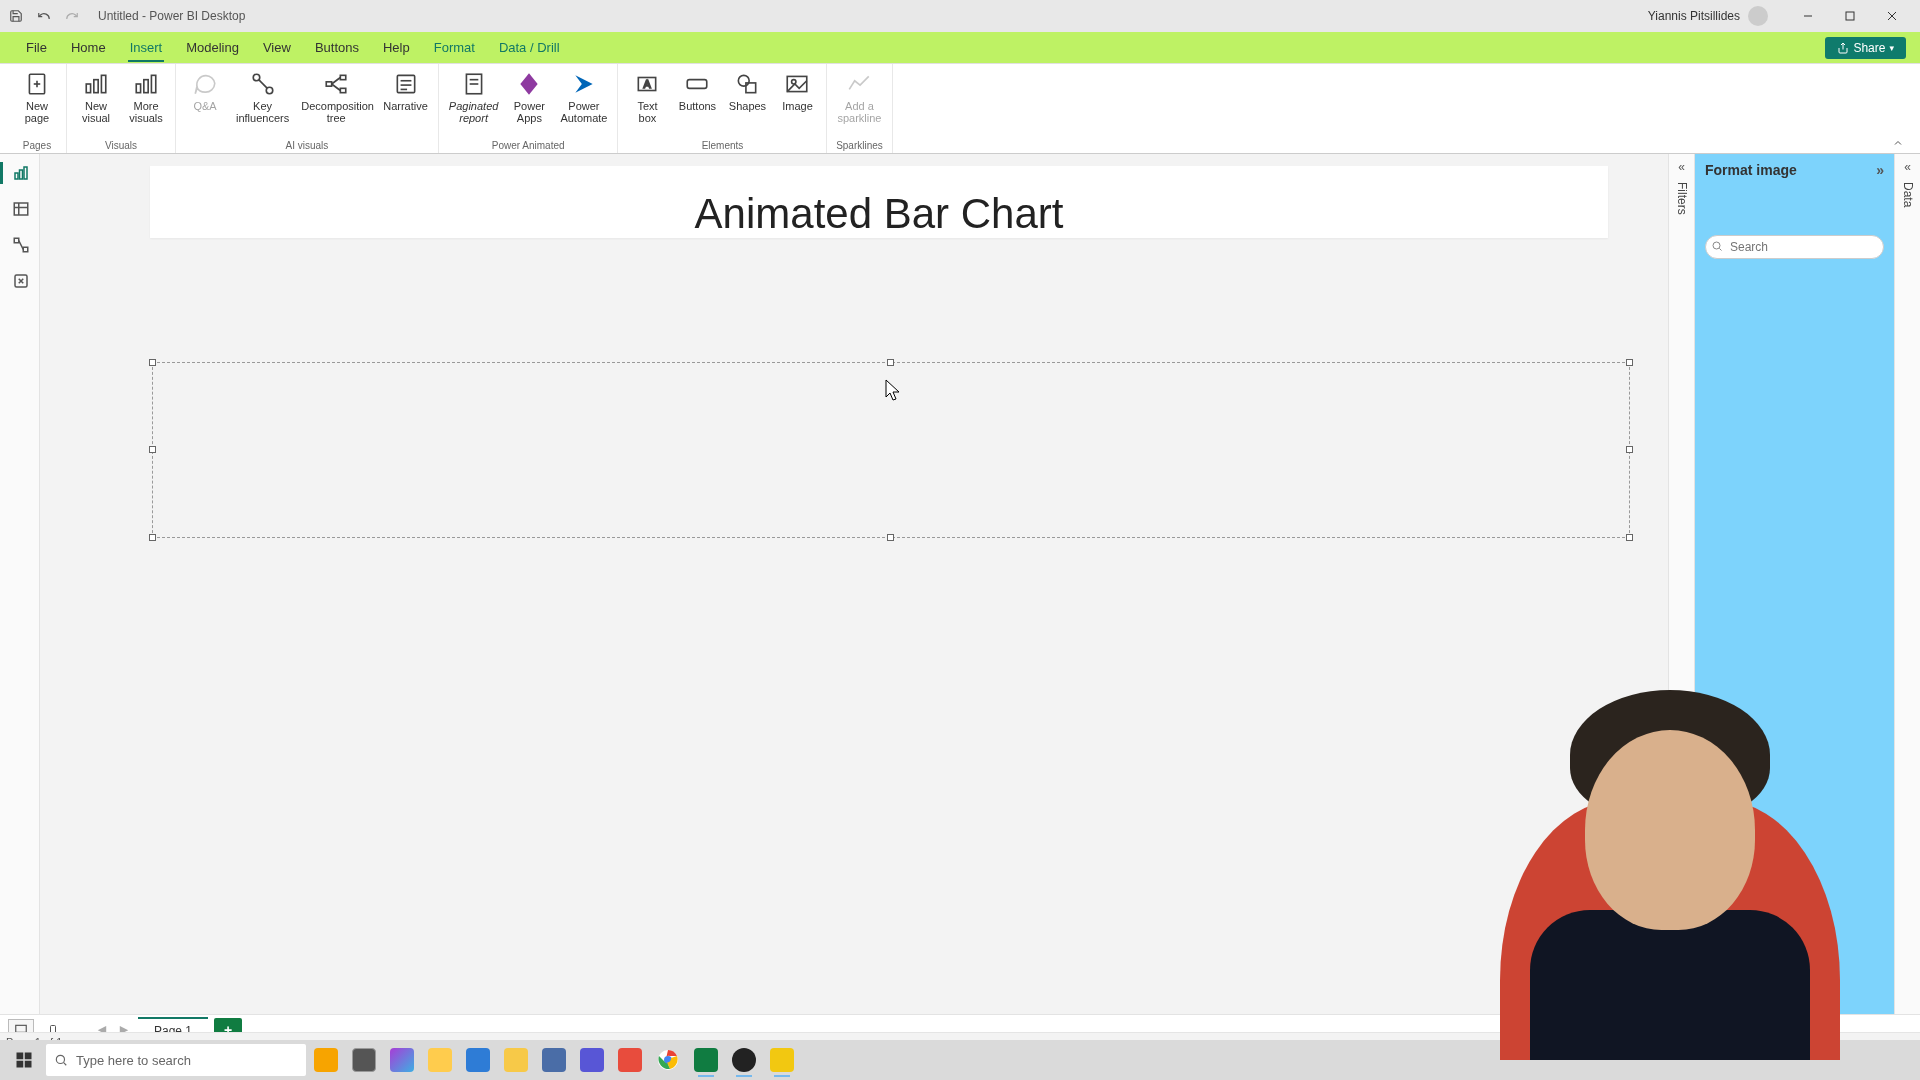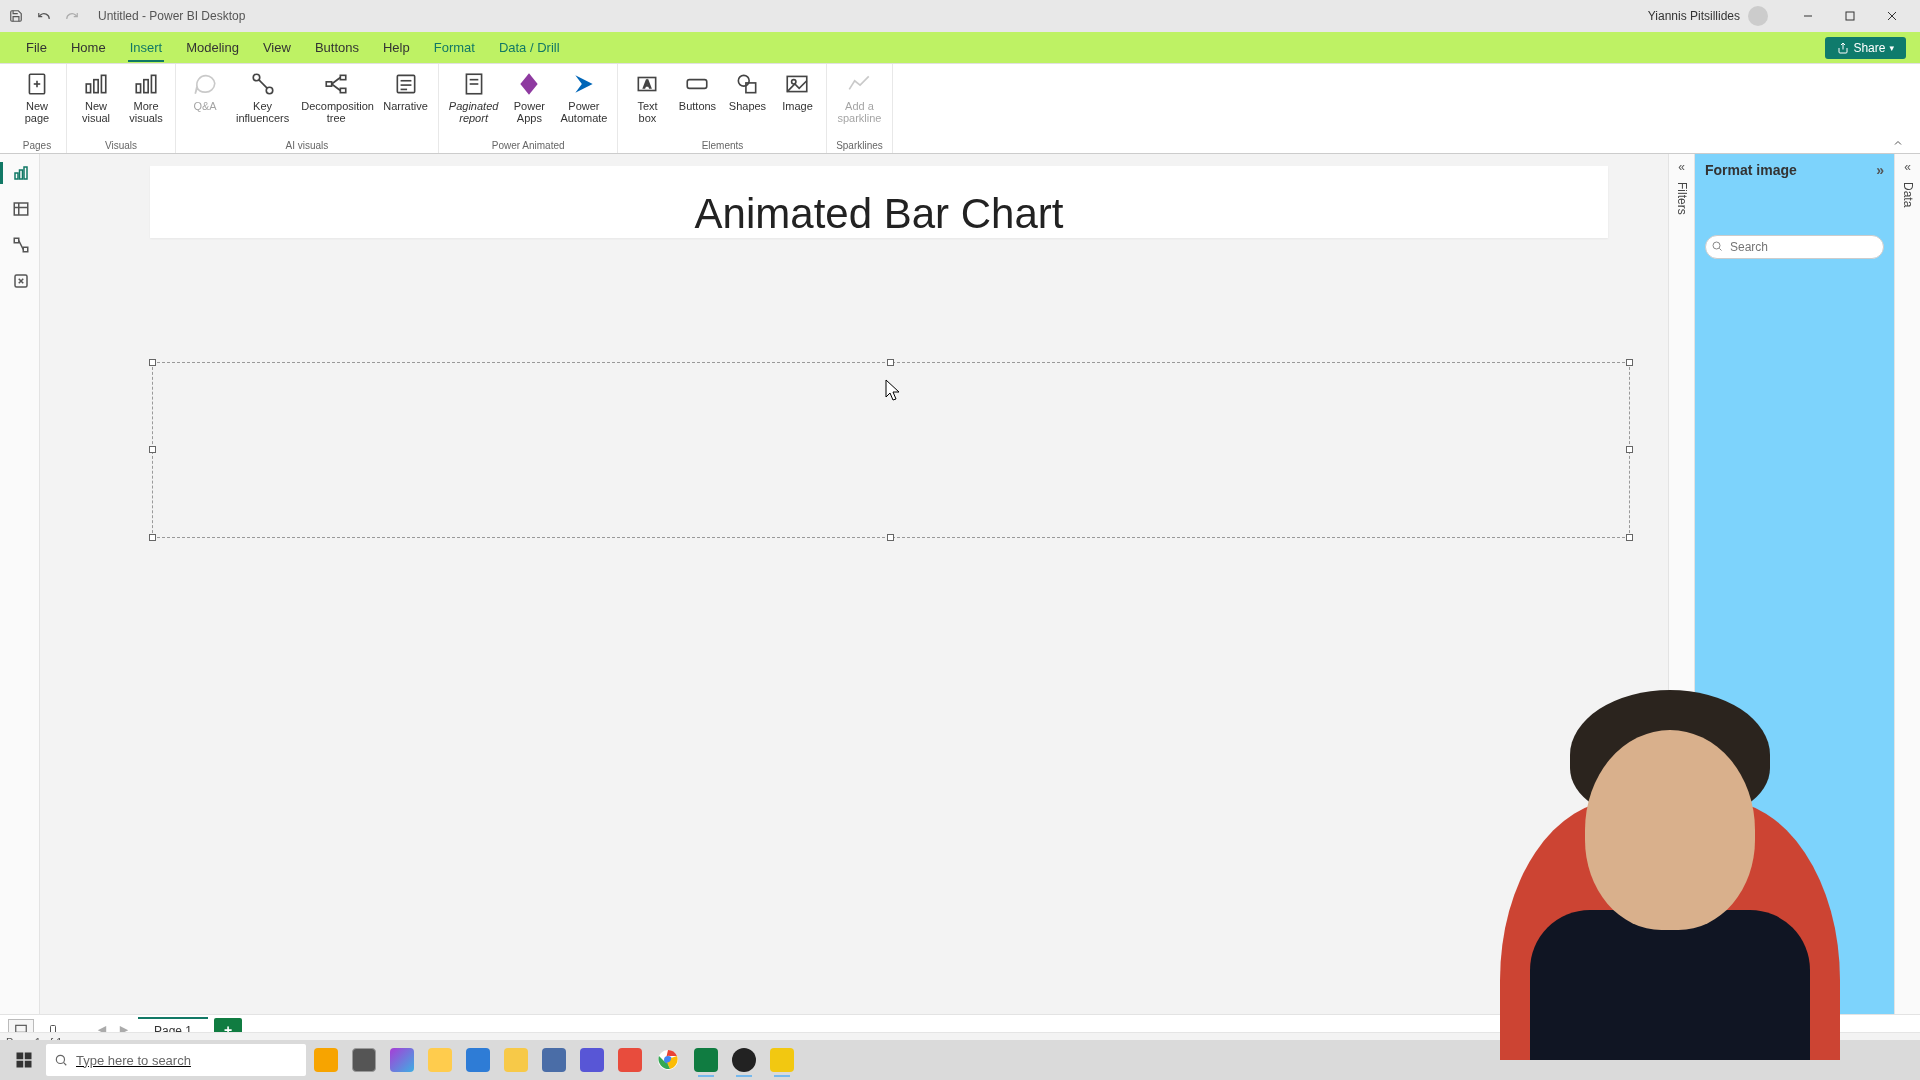--- a/index.html
+++ b/index.html
@@ -74,21 +74,21 @@
 .page-tabs { position:absolute; left:0; right:0; bottom: 36px; height: 30px; background:#fff; border-top:1px solid #e3e3e3; display:flex; align-items:center; padding: 0 8px; gap:6px;}
 .view-toggle { width:26px; height:22px; display:flex; align-items:center; justify-content:center; color:#555; border:1px solid transparent;}
 .view-toggle.active { border-color:#bbb; background:#f6f6f6;}
 .nav-arrow { width:16px; text-align:center; color:#aaa; font-size:11px;}
 .page-tab { padding: 5px 16px; font-size:12px; color:#333; border-top:2px solid transparent;}
 .page-tab.active { background:#fff; border-top:2px solid #117865;}
 .add-page { width:28px; height:24px; background:#107c41; color:#fff; display:flex; align-items:center; justify-content:center; font-size:14px; font-weight:bold; border-radius:2px;}
 .status-line { position:absolute; left:0; right:0; bottom:30px; height:18px; background: #f3f3f3; border-top:1px solid #e5e5e5; display:flex; align-items:center; font-size:11px; padding:0 6px; color:#555;}
 
 
-.taskbar { position:absolute; left:0; right:0; bottom:0; height:40px; background:#dadada; display:flex; align-items:center; padding: 0 4px; gap:2px;text-decoration:underline;}
+.taskbar { position:absolute; left:0; right:0; bottom:0; height:40px; background:#dadada; display:flex; align-items:center; padding: 0 4px; gap:2px;}
 .start-btn { width:40px; height:36px; display:flex; align-items:center; justify-content:center;}
 .search-bar { display:flex; align-items:center; background:#fff; height:32px; width:260px; border-radius:2px; padding:0 8px; gap:8px; color:#666; font-size:13px;}
 .task-icon { width:36px; height:36px; display:flex; align-items:center; justify-content:center; position:relative;}
 .task-icon .under { position:absolute; bottom:1px; left:10px; right:10px; height:2px; background:#76b9ed;}
 .task-square { width:24px; height:24px; border-radius:4px;}
 
 
 .webcam { position:absolute; right: 40px; bottom: 20px; width: 420px; height: 400px; border-radius: 6px; overflow:hidden; display:flex; align-items:flex-end; justify-content:center;}
 .webcam .chair { position:absolute; bottom:0; width: 340px; height: 260px; background:#c43; border-radius: 120px 120px 0 0 / 180px 180px 0 0;}
 .webcam .head { position:absolute; bottom: 130px; width:170px; height:200px; background:#d9b08c; border-radius: 50% 50% 45% 45%;}

